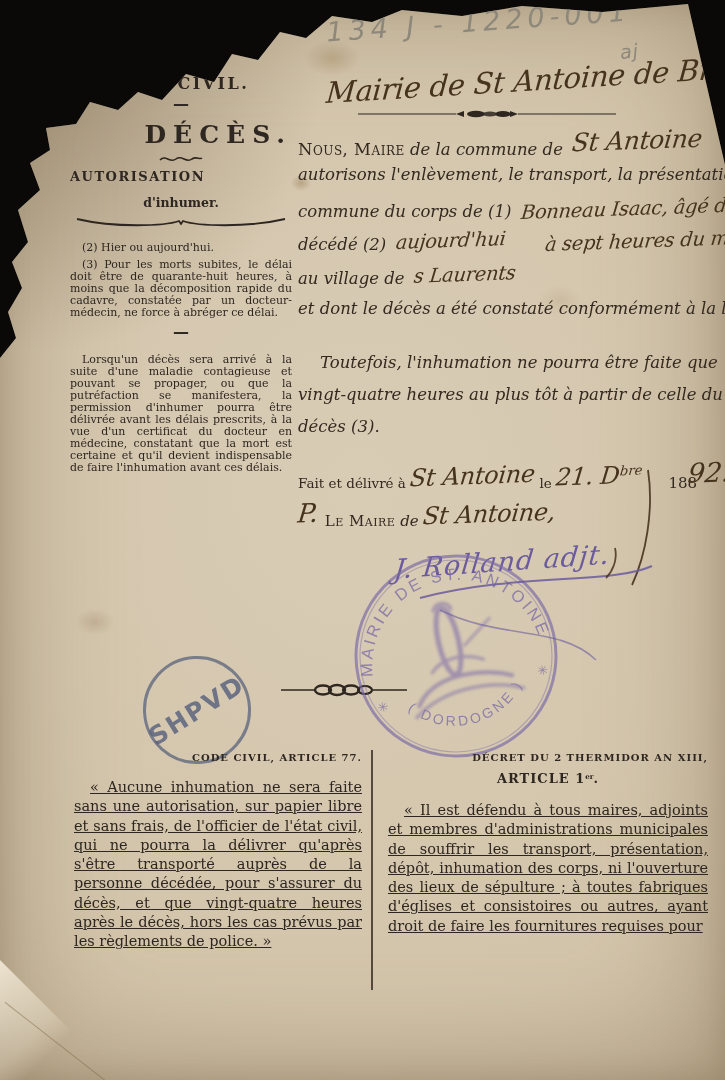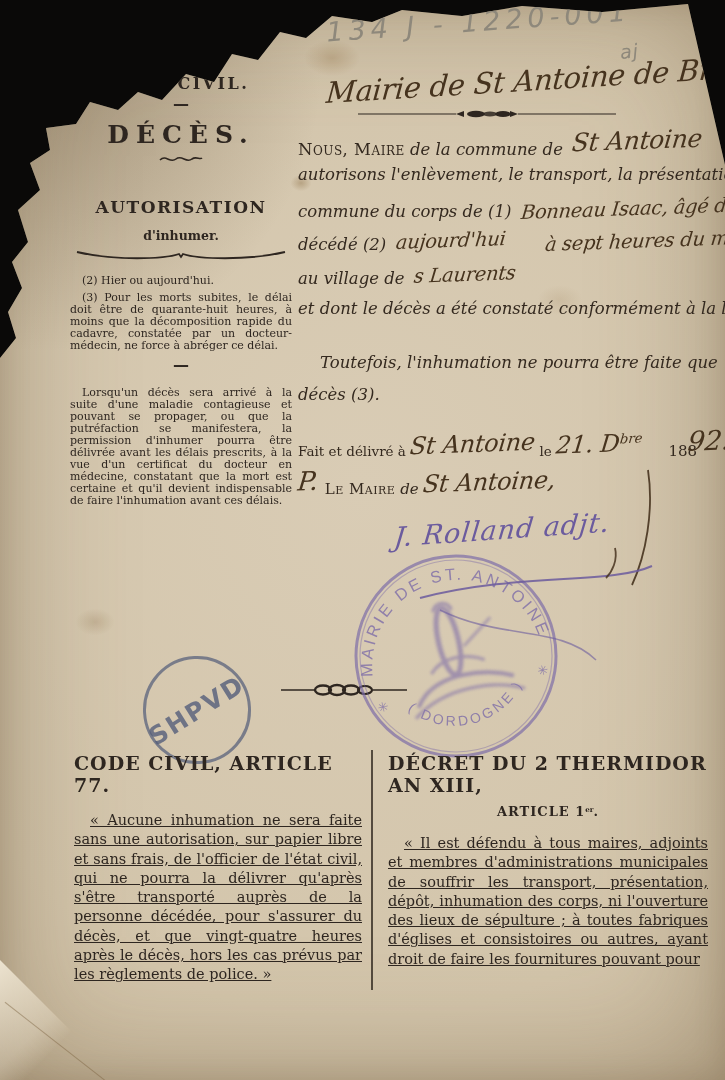--- a/index.html
+++ b/index.html
@@ -34,22 +34,22 @@
   .pencil{position:absolute;left:326px;top:6px;color:#8e887b;
       font-family:"DejaVu Sans", sans-serif;font-style:italic;font-size:27px;
       letter-spacing:5px;transform:rotate(-4deg);}
   .pencil-suffix{position:absolute;left:620px;top:40px;color:#8e887b;
       font-family:"DejaVu Sans", sans-serif;font-style:italic;font-size:19px;
       transform:rotate(-6deg);letter-spacing:1px;}
   
   .sidebar{position:absolute;left:70px;top:74px;width:222px;color:#2e2620;}
   .sb-label{text-align:center;font-weight:bold;font-size:16px;letter-spacing:2.5px;}
   .sb-dash{text-align:center;font-weight:bold;margin-top:2px;}
-  .sb-title{text-align:center;font-weight:bold;font-size:25px;letter-spacing:7px;margin-top:6px;}
-  .sb-sub1{text-align:center;font-weight:bold;font-size:17px;letter-spacing:1.5px;margin-top:32px;}
+  .sb-title{text-align:right;font-weight:bold;font-size:25px;letter-spacing:7px;margin-top:6px;}
+  .sb-sub1{font-weight:bold;font-size:13px;letter-spacing:1.5px;margin-top:4px;}
   .sb-sub2{text-align:center;font-weight:bold;font-size:12.5px;margin-top:11px;}
   .sb-orn{display:block;margin:4px auto 0;}
   .sb-notes{margin-top:12px;}
   .sb-notes p{font-size:11px;line-height:11.9px;text-align:justify;text-indent:12px;
       margin:0 0 5px 0;}
   .sb-div2{text-align:center;font-weight:bold;margin:4px 0 6px;}
   
   .shpvd{position:absolute;left:143px;top:656px;width:102px;height:102px;border-radius:50%;
       border:3px solid rgba(84,94,122,.72);display:flex;align-items:center;justify-content:center;
       transform:rotate(-3deg);}
@@ -80,21 +80,21 @@
   .sig .hw{font-size:27px;letter-spacing:1px;transform:rotate(-4deg) skewX(-10deg);}
   
   .mairie-stamp{position:absolute;left:348px;top:548px;transform:rotate(-13deg);opacity:.85;}
   
   .chain{position:absolute;left:281px;top:680px;}
   
   .strokes{position:absolute;left:0;top:0;pointer-events:none;}
   
   .f-left{position:absolute;left:74px;top:752px;width:288px;color:#2e2620;}
   .f-right{position:absolute;left:388px;top:752px;width:320px;color:#2e2620;}
-  .f-head{text-align:left;font-weight:bold;font-size:19px;letter-spacing:1px;}
+  .f-head{text-align:right;font-weight:bold;font-size:10px;letter-spacing:1px;}
   .f-head2{text-align:center;font-weight:bold;font-size:13px;letter-spacing:1px;margin-top:8px;}
   .f-body{margin-top:15px;font-size:14.5px;line-height:19.3px;text-align:justify;text-indent:16px;text-decoration:underline;}
   .f-divider{position:absolute;left:371px;top:750px;width:2px;height:240px;background:rgba(40,32,24,.75);}
 </style>
 </head>
 <body>
 
 <div id="page">
   <div id="paper">
     <div class="vignette"></div>
@@ -161,20 +161,21 @@
         </div>
         <div class="bl">
           <span>au village de</span>
           <span class="hw">s Laurents</span>
         </div>
         <div class="bl">et dont le décès a été constaté conformément à la loi.</div>
       </div>
 
       <div class="p2">
         <div class="bl indent">Toutefois, l'inhumation ne pourra être faite que</div>
+        <div class="bl">vingt-quatre heures au plus tôt à partir de celle du</div>
         <div class="bl">décès (3).</div>
       </div>
 
       <div class="issued">
         <span>Fait et délivré à</span>
         <span class="hw">St Antoine</span>
         <span>le</span>
         <span class="hw"><span>21. D</span><span class="sup">bre</span></span>
         <span class="yr-print">188</span>
         <span class="hw hw-year">92.</span>
@@ -243,17 +244,17 @@
     <div class="f-left">
       <div class="f-head">CODE CIVIL, ARTICLE 77.</div>
       <div class="f-body">« Aucune inhumation ne sera faite sans une autorisation, sur papier libre et sans frais, de l'officier de l'état civil, qui ne pourra la délivrer qu'après s'être transporté auprès de la personne décédée, pour s'assurer du décès, et que vingt-quatre heures après le décès, hors les cas prévus par les règlements de police. »</div>
     </div>
 
     <div class="f-right">
       <div class="f-head">DÉCRET DU 2 THERMIDOR AN XIII,</div>
       <div class="f-head2">
         <span>ARTICLE 1</span><span class="sup">er</span><span>.</span>
       </div>
-      <div class="f-body">« Il est défendu à tous maires, adjoints et membres d'administrations municipales de souffrir les transport, présentation, dépôt, inhumation des corps, ni l'ouverture des lieux de sépulture ; à toutes fabriques d'églises et consistoires ou autres, ayant droit de faire les fournitures pouvant pour</div>
+      <div class="f-body">« Il est défendu à tous maires, adjoints et membres d'administrations municipales de souffrir les transport, présentation, dépôt, inhumation des corps, ni l'ouverture des lieux de sépulture ; à toutes fabriques d'églises et consistoires ou autres, ayant droit de faire les fournitures requises pour</div>
     </div>
 
   </div>
 </div>
 
 </body></html>

